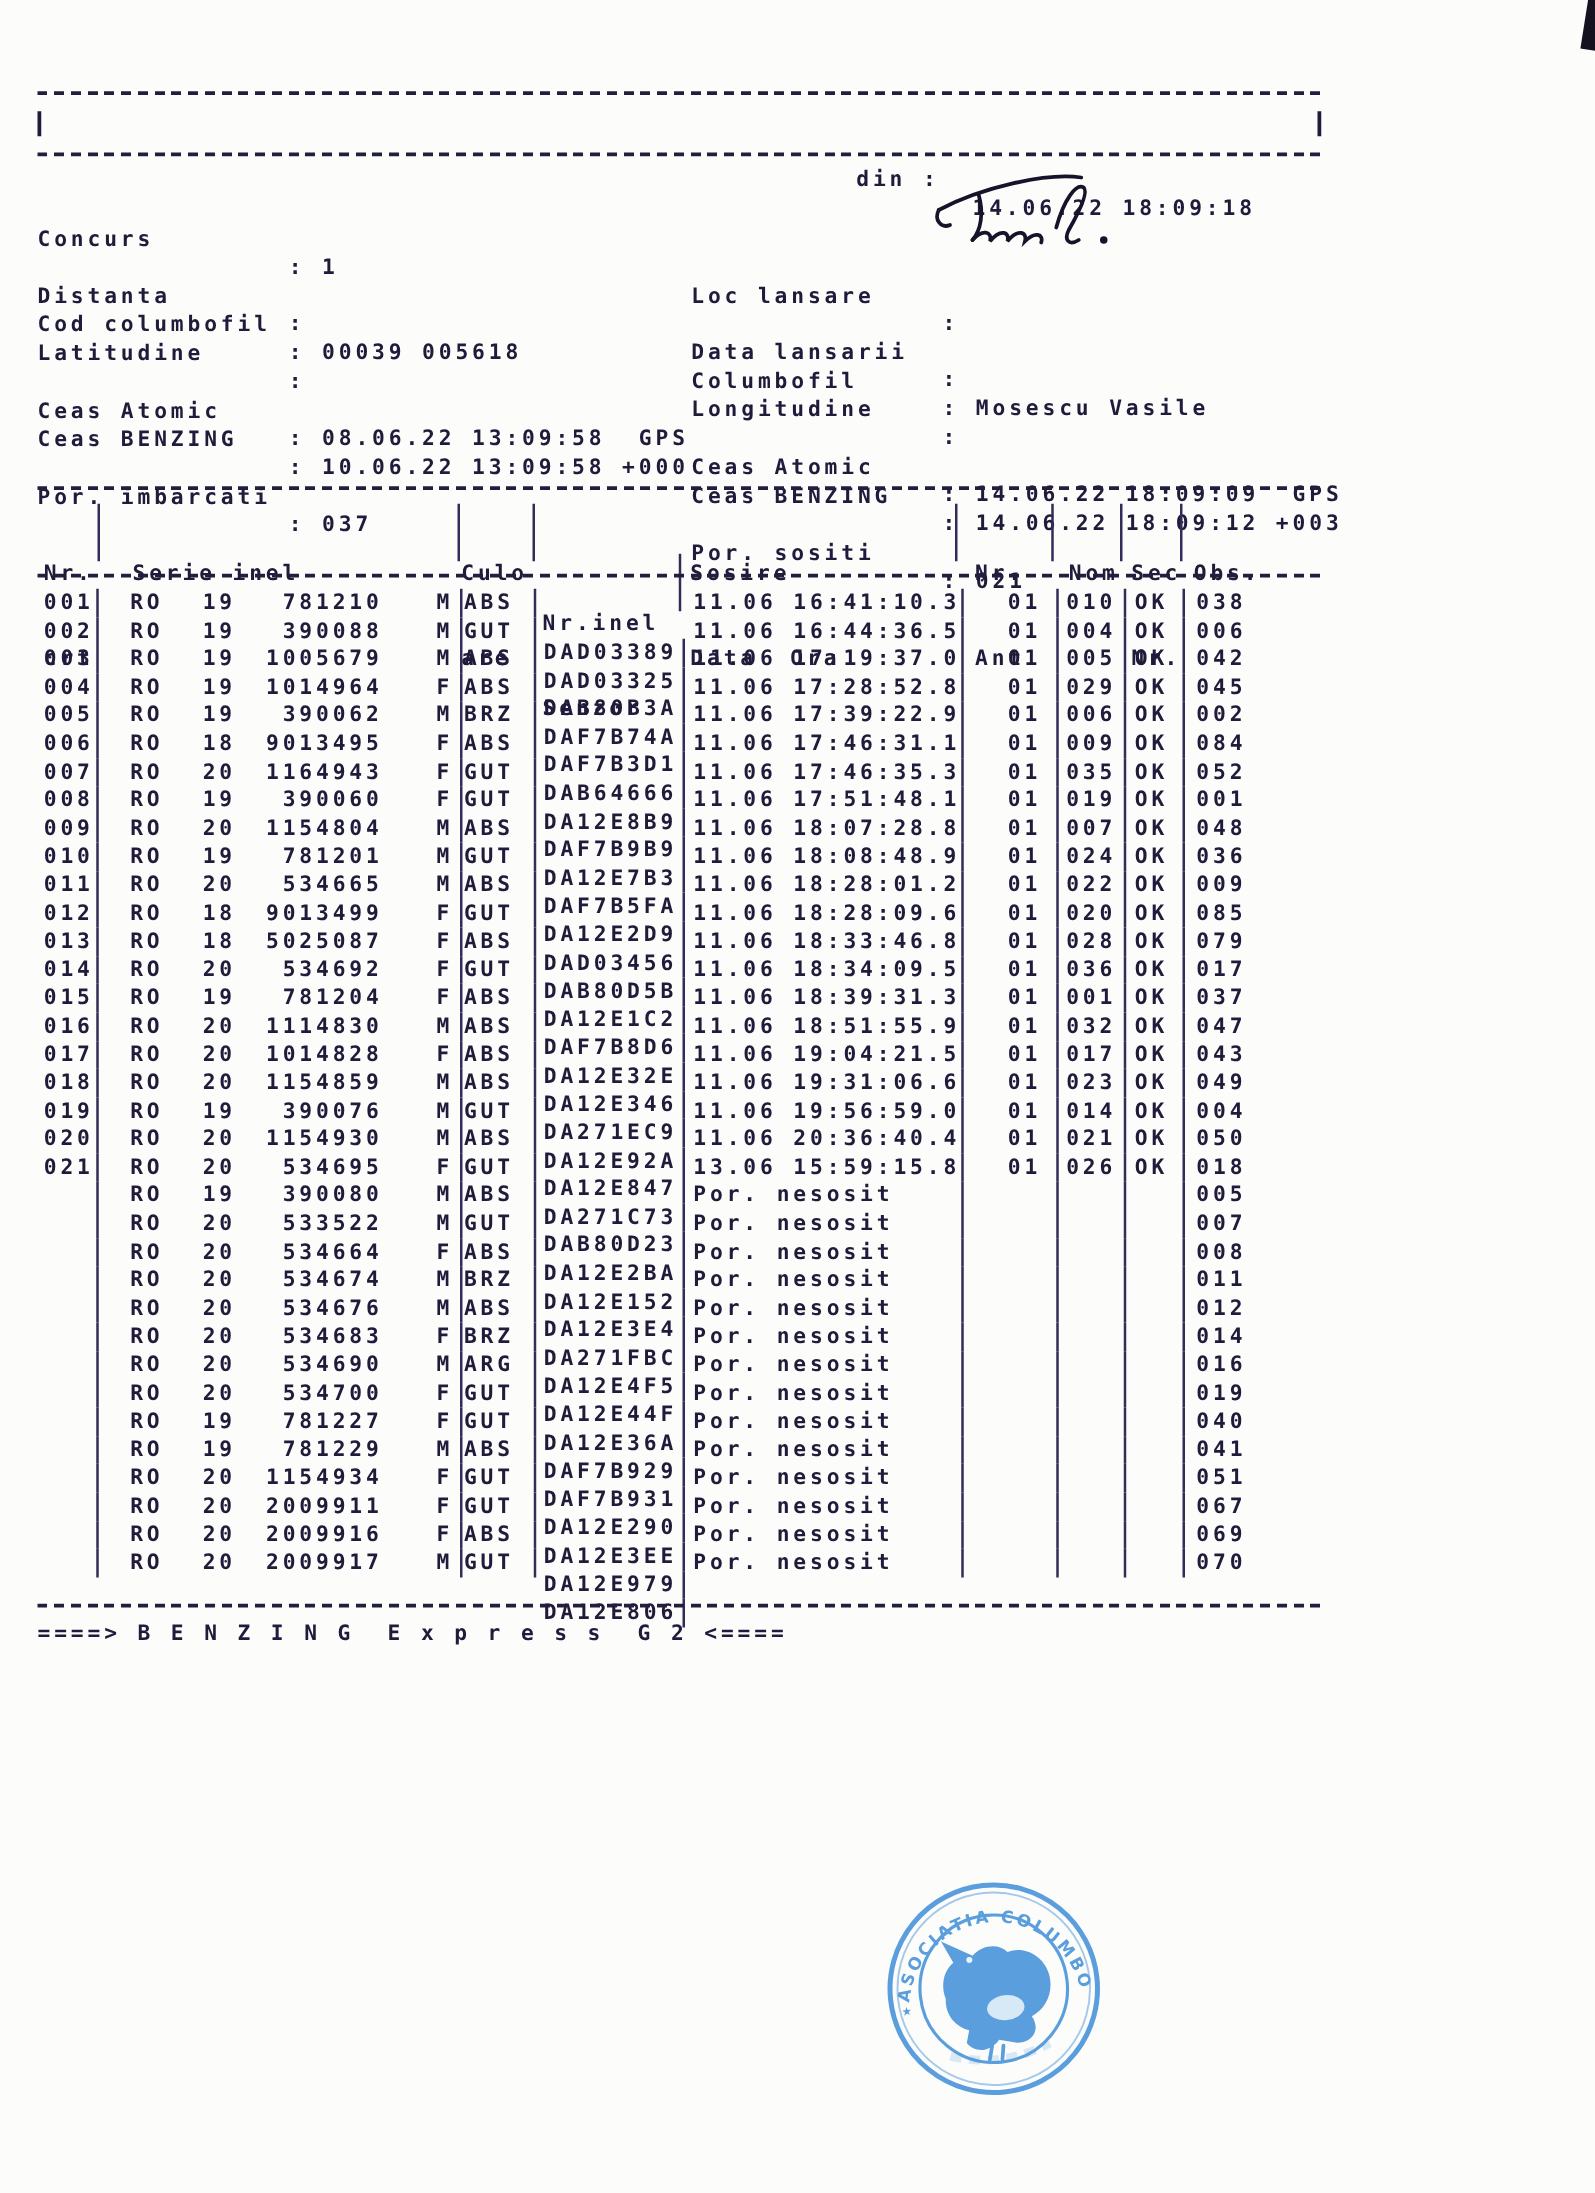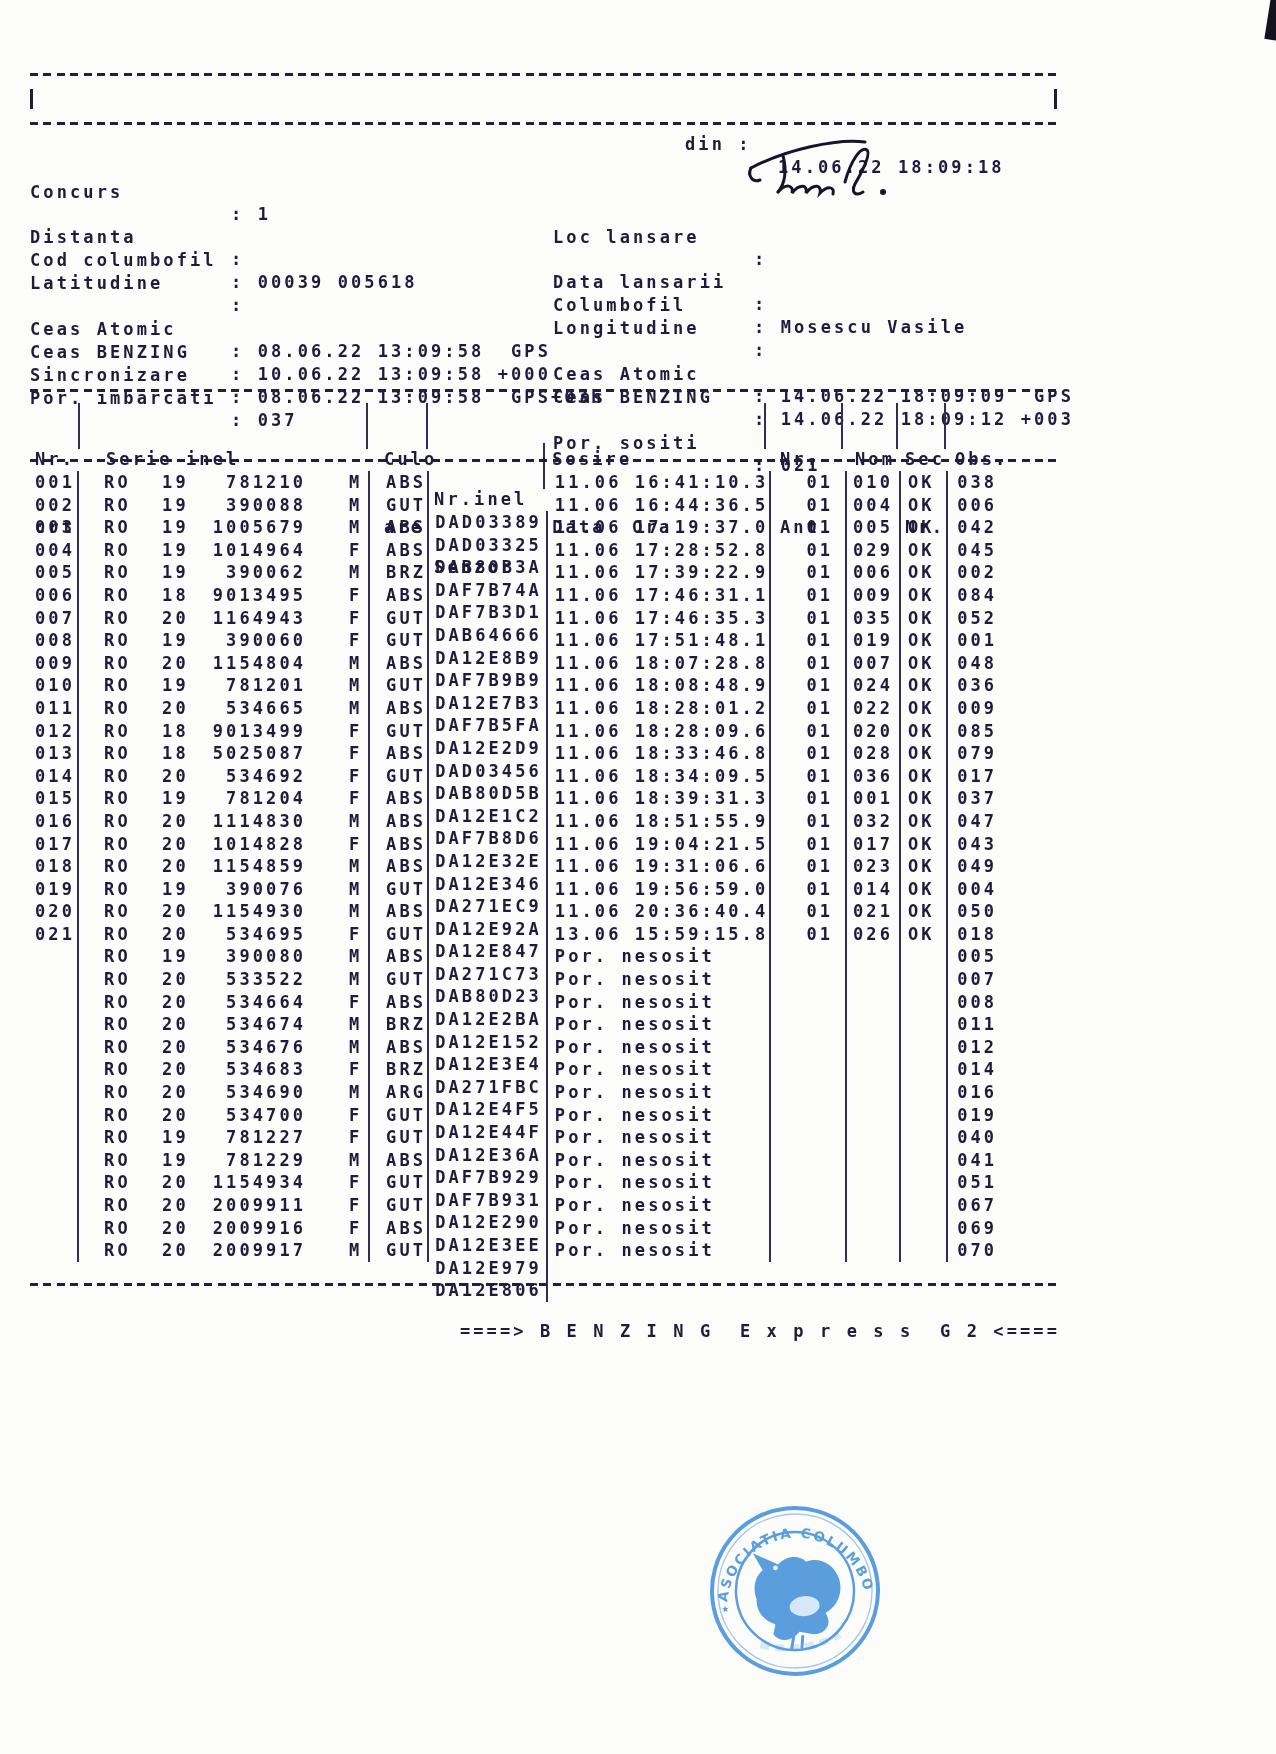--- a/index.html
+++ b/index.html
@@ -36,36 +36,36 @@
   .table{position:absolute;left:30px;top:403px;width:1030px;}
   .thead{position:absolute;top:0;left:0;width:1030px;height:46px;display:flex;}
   .rows{position:absolute;top:68px;left:0;width:1030px;}
   .trow{display:flex;height:22.6px;}
   .cell{box-sizing:border-box;height:100%;position:relative;overflow:visible;
         font-size:17px;font-weight:bold;letter-spacing:3.1px;line-height:22.6px;white-space:pre;}
   .thead .cell{height:46px;}
   .hl{height:22.6px;line-height:22.6px;}
   .c1{width:50px;border-right:2px solid #342c58;padding-left:5px;}
   .c2{width:297px;border-right:2px solid #342c58;}
-  .c3{width:60px;border-right:2px solid #342c58;padding-left:16px;}
+  .c3{width:60px;border-right:2px solid #342c58;padding-left:1px;}
   .c4{width:121px;border-right:2px solid #342c58;padding-left:6px;margin-top:40px;}
   .c5{width:228px;border-right:2px solid #342c58;padding-left:7px;}
   .c6{width:77px;border-right:2px solid #342c58;text-align:right;padding-right:12px;}
   .c7{width:55px;border-right:2px solid #342c58;text-align:center;}
   .c8{width:48px;border-right:2px solid #342c58;padding-left:7px;}
   .c9{width:114px;padding-left:9px;}
   .h-serie{padding-left:26px;}
   .h-ant{text-align:left;padding-left:14px;padding-right:0;}
   .h-nom{text-align:left;padding-left:12px;}
   .s-country{position:absolute;left:25px;}
   .s-year{position:absolute;left:83px;}
   .s-ring{position:absolute;left:115px;width:112px;text-align:right;}
   .s-sex{position:absolute;left:270px;}
   
-  .footer{left:30px;width:1030px;text-align:right;margin-top:24px;}
+  .footer{left:30px;width:1030px;text-align:left;}
   
   .signature{position:absolute;left:745px;top:122px;}
   .stamp{position:absolute;left:700px;top:1496px;}
   .corner-mark{position:absolute;left:1268px;top:-8px;width:12px;height:48px;
                background:#14121f;transform:rotate(9deg);}
 </style>
 </head>
 <body>
 
 <div class="page">
@@ -109,24 +109,20 @@
     <span class="ll">Ceas Atomic</span>
     <span class="lv">: 08.06.22 13:09:58  GPS</span>
     <span class="rl">Ceas Atomic</span>
     <span class="rv">: 14.06.22 18:09:09  GPS</span>
   </div>
   <div class="mono iline" style="top:318px">
     <span class="ll">Ceas BENZING</span>
     <span class="lv">: 10.06.22 13:09:58 +000</span>
     <span class="rl">Ceas BENZING</span>
     <span class="rv">: 14.06.22 18:09:12 +003</span>
-  </div>
-  <div class="mono iline" style="top:341px">
-    <span class="ll">Sincronizare</span>
-    <span class="lv">: 08.06.22 13:09:58  GPS+03h</span>
   </div>
   <div class="mono iline" style="top:364px">
     <span class="ll">Por. imbarcati</span>
     <span class="lv">: 037</span>
     <span class="rl">Por. sositi</span>
     <span class="rv">: 021</span>
   </div>
 
   <svg class="signature" width="180" height="92" viewBox="0 0 180 92">
     <g fill="none" stroke="#15142a" stroke-width="3" stroke-linecap="round">

